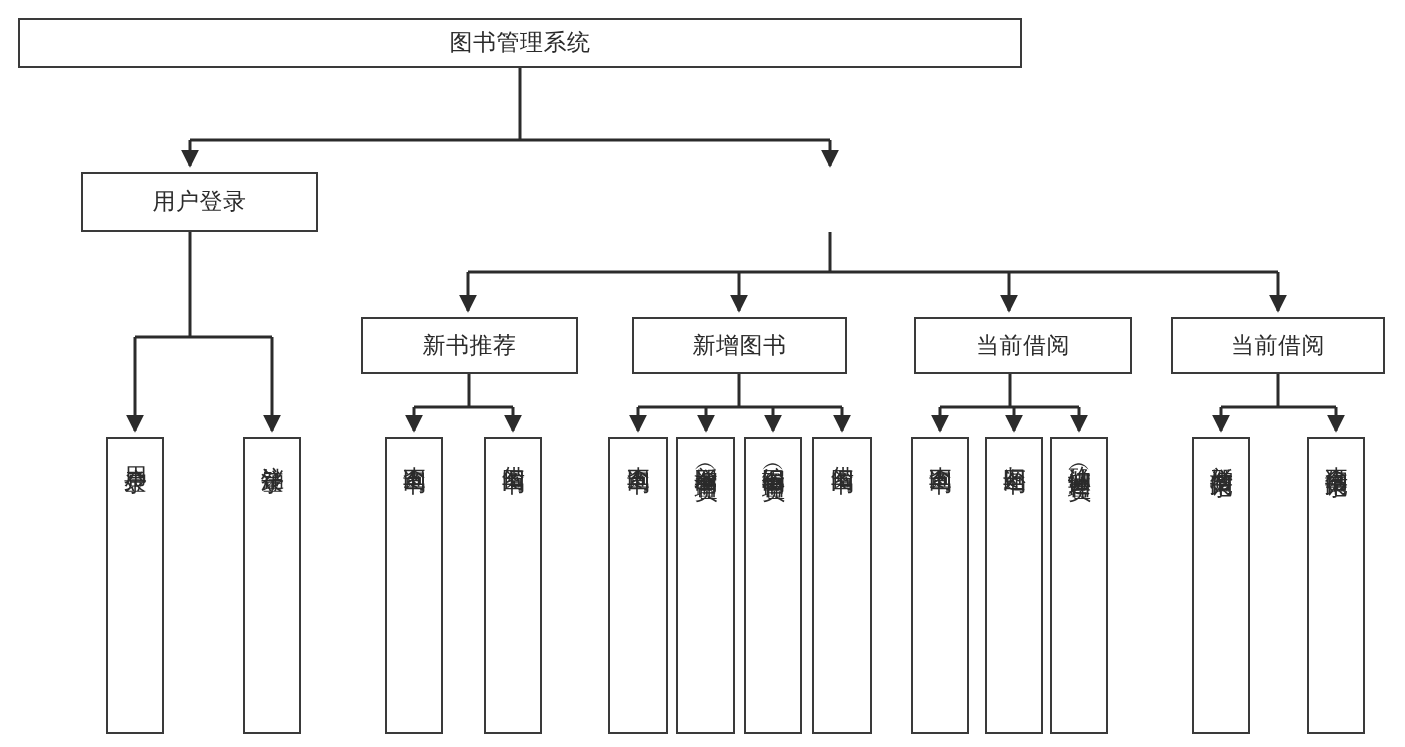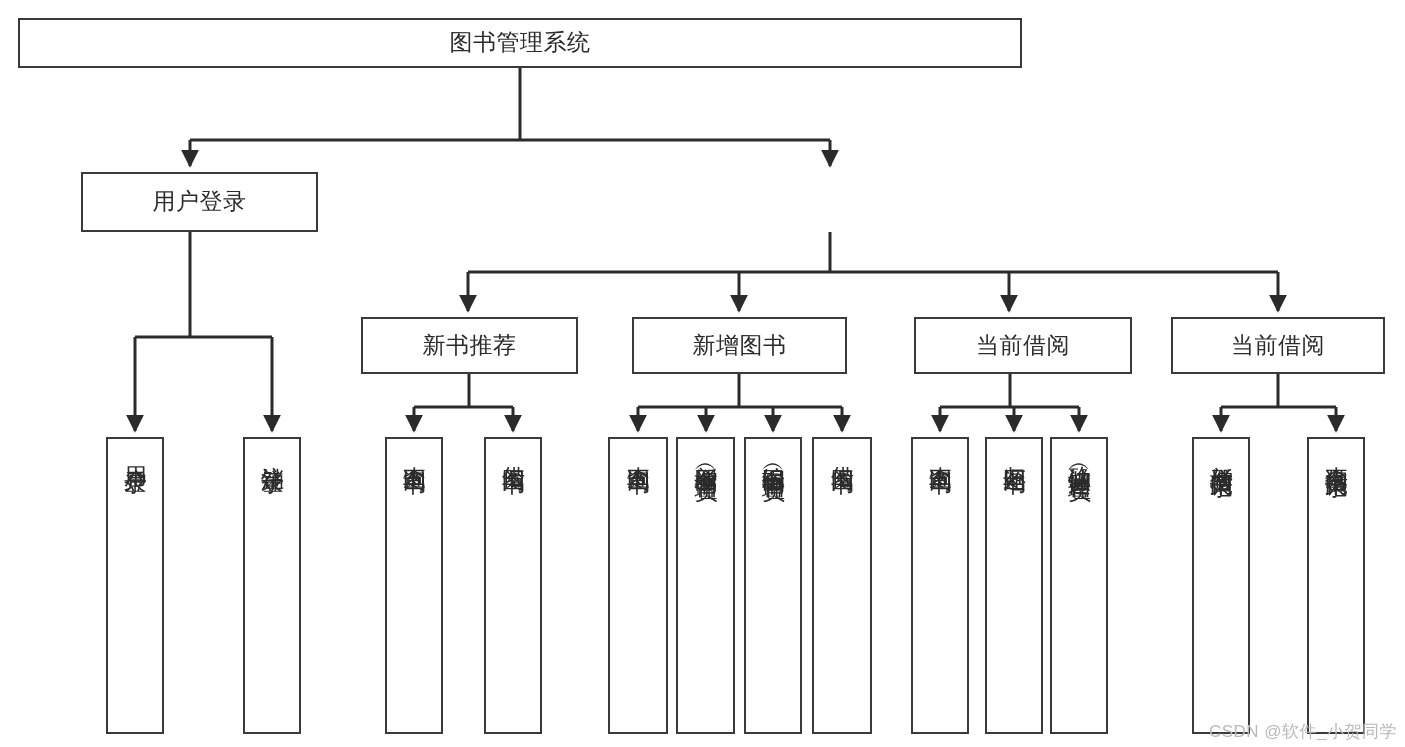--- a/index.html
+++ b/index.html
@@ -183,15 +183,14 @@
   <div class="node vert" style="left:1050px; top:437px; width:58px; height:297px;">
     <span class="lbl">确认归还（管理员）</span>
   </div>
   <div class="node vert" style="left:1192px; top:437px; width:58px; height:297px;">
     <span class="lbl">新增借阅记录</span>
   </div>
   <div class="node vert" style="left:1307px; top:437px; width:58px; height:297px;">
     <span class="lbl">查询借阅记录</span>
   </div>
 
-  <div class="watermark">CSDN @软件_小贺同学</div>
 
 </div>
 
 </body></html>

